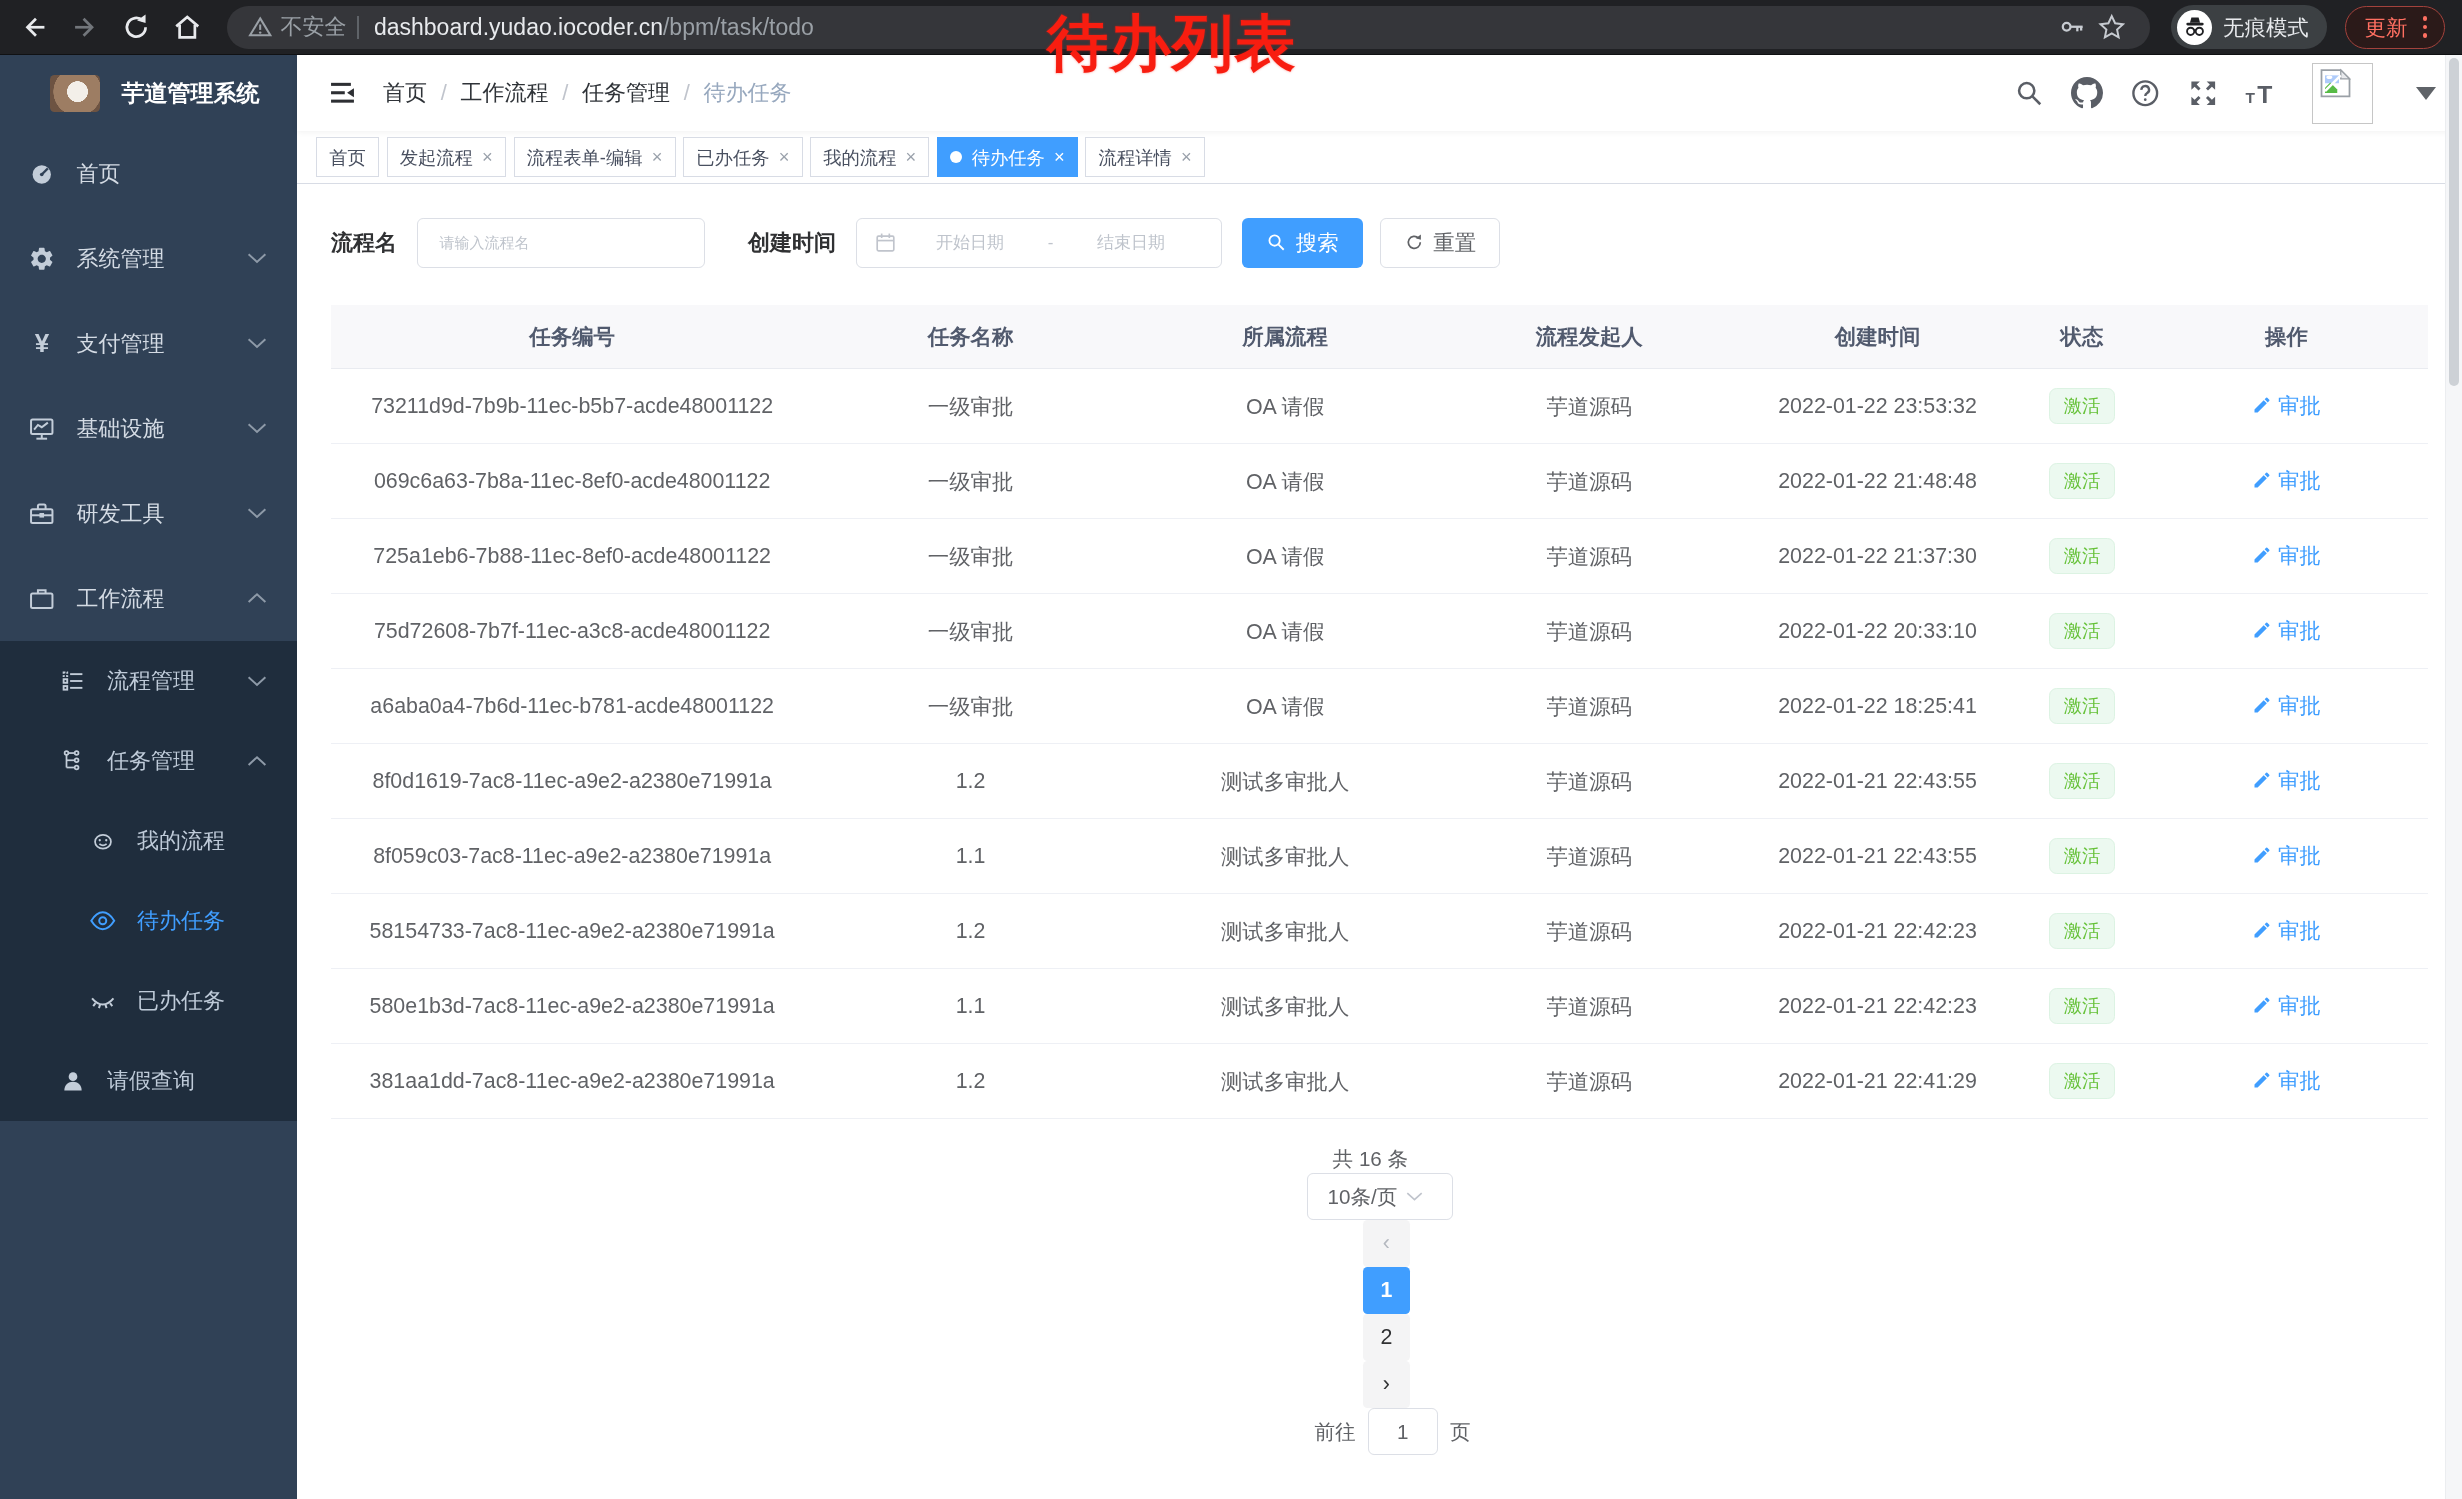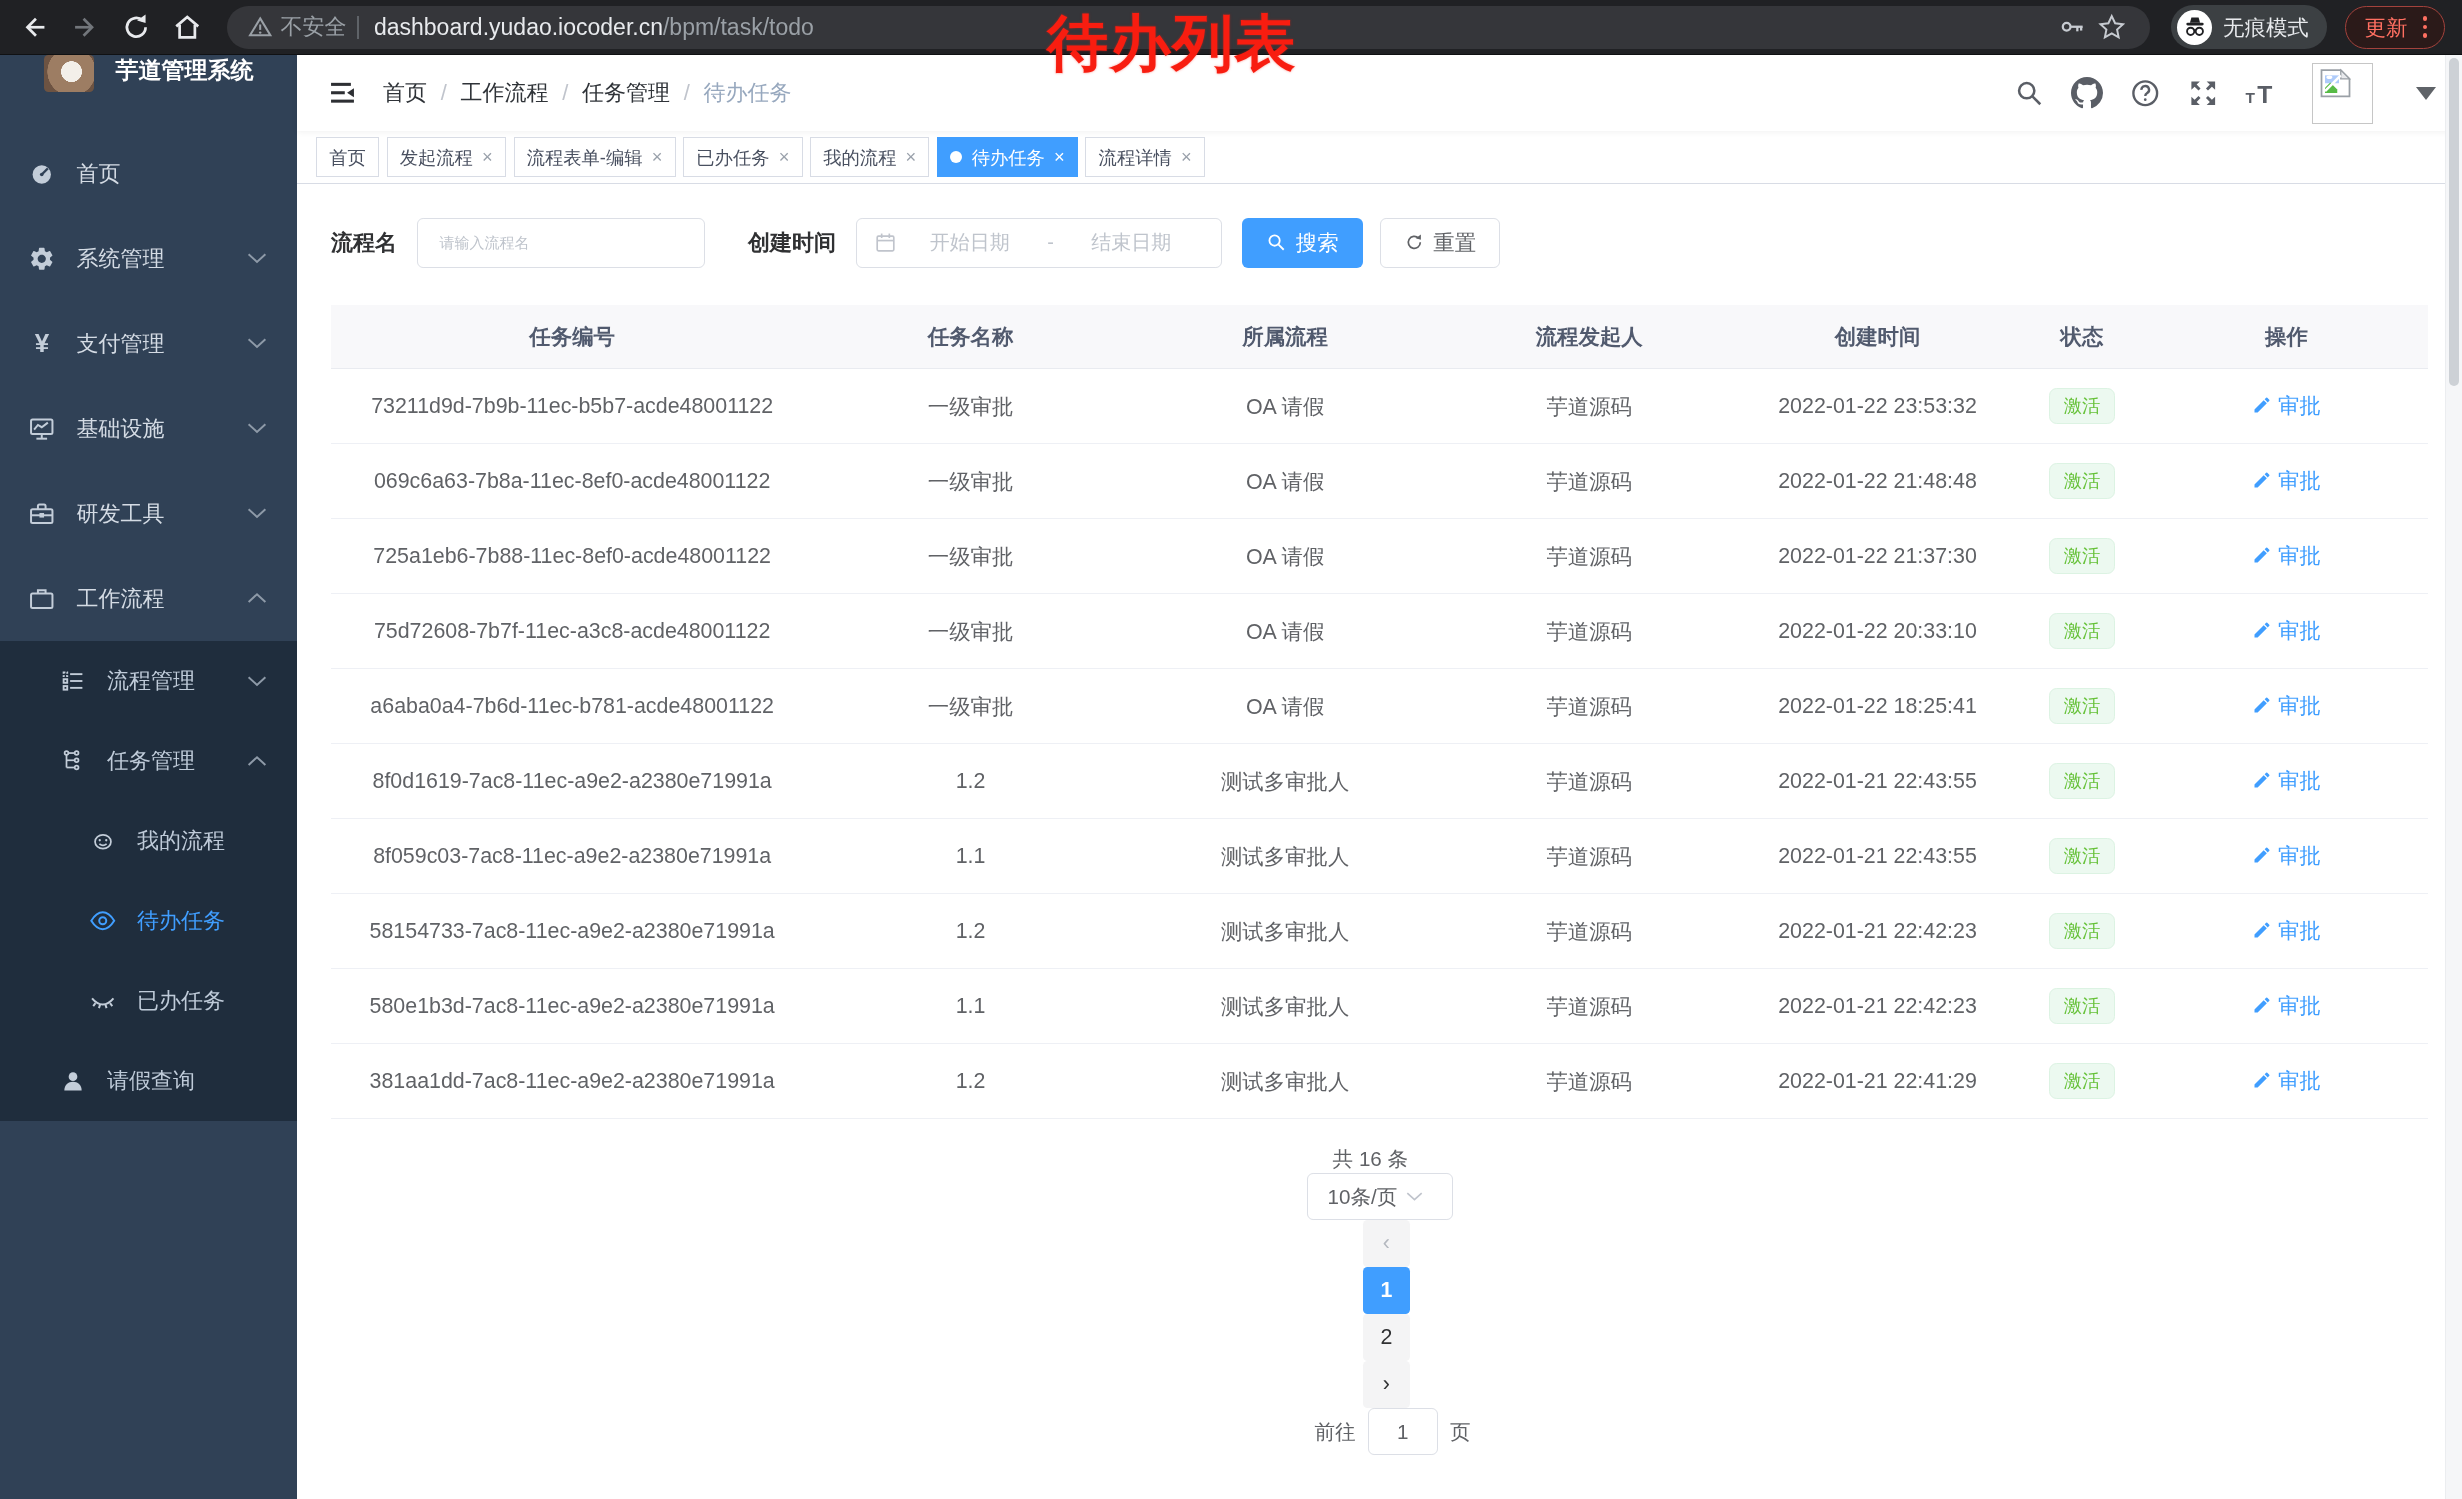--- a/index.html
+++ b/index.html
@@ -22,21 +22,21 @@
   .update-pill { height:43px; border:1.5px solid #a3423c; background:#2b1a19; border-radius:21.4px; display:flex; align-items:center; padding:0 12.2px 0 18.3px; margin-left:18.3px; flex:0 0 auto; }
   .update-label { color:#ff6f61; font-size:21.4px; margin-right:10.7px; }
   .dots { display:flex; flex-direction:column; gap:3.8px; padding:0 4.6px; }
   .dots i { width:4.6px; height:4.6px; border-radius:50%; background:#ff6f61; }
 
   
   .annotation { position:absolute; left:1047px; top:3px; font-size:61px; font-weight:700; color:#f81d10; z-index:99; letter-spacing:1.5px; text-shadow:0 0 2.3px rgba(248,29,16,.55); pointer-events:none; }
 
   
   .sidebar { position:absolute; left:0; top:55px; width:297px; bottom:0; background:#304156; overflow:hidden; }
-  .logo-row { height:76px; display:flex; padding-left:44px; }
+  .logo-row { height:76px; display:flex; align-items:center; padding-left:44px;margin-left:6px; }
   .logo-img { width:50px; height:37px; border-radius:4.6px; background:radial-gradient(circle at 55% 45%, #f3efe9 0 30%, #9d7d63 31% 70%, #6d5342 71%); flex:0 0 auto; }
   .logo-title { color:#ffffff; font-size:23px; font-weight:700; margin-left:21.4px; white-space:nowrap; }
   .menu-item { display:flex; align-items:center; height:85px; color:#d4dbe4; font-size:22px; cursor:pointer; position:relative; }
   .menu-item .mi-icon { width:29px; display:flex; justify-content:center; color:#c3cdd9; flex:0 0 auto; }
   .menu-item .mi-label { margin-left:20px; white-space:nowrap; }
   .menu-item .chev { position:absolute; right:30.5px; color:#8e9aa8; }
   .l1 { padding-left:27.5px; }
   .submenu { background:#1f2d3d; }
   .submenu .menu-item { height:80px; color:#bfcbd9; }
   .l2 { padding-left:58px; }
@@ -65,21 +65,21 @@
   .tab .dot { width:12.2px; height:12.2px; border-radius:50%; background:#fff; margin-right:9.2px; }
 
   .content { padding:30.5px 34px 0 34px; }
 
   
   .filter-row { display:flex; align-items:center; margin-top:3.1px; }
   .f-label { font-size:22px; font-weight:700; color:#303133; margin-right:20px; white-space:nowrap; }
   .f-input { width:288px; height:50px; border:1.5px solid #dcdfe6; border-radius:6.1px; font-size:15px; color:#606266; padding:0 21.4px; outline:none; font-family:inherit; }
   .f-input::placeholder { color:#bfc4cc; }
   .gap56 { width:43px; }
-  .daterange { width:366px; height:50px; border:1.5px solid #dcdfe6; border-radius:6.1px; display:flex; align-items:center; padding:0 17px; color:#bfc4cc; font-size:20px; }
+  .daterange { width:366px; height:50px; border:1.5px solid #dcdfe6; border-radius:6.1px; display:flex; align-items:center; padding:0 17px; color:#bfc4cc; font-size:17px; }
   .daterange .ph { flex:1; text-align:center; white-space:nowrap; }
   .daterange .dash { margin:0 4.6px; color:#bfc4cc; }
   .btn { height:50px; display:inline-flex; align-items:center; border-radius:6.1px; font-size:21.4px; padding:16px 23px; cursor:pointer; border:1.5px solid transparent; }
   .btn svg { margin-right:9.2px; }
   .btn-primary { background:#409eff; color:#fff; margin-left:20px; }
   .btn-plain { background:#fff; border-color:#dcdfe6; color:#606266; margin-left:17px; }
 
   
   table.grid { width:100%; border-collapse:collapse; table-layout:fixed; margin-top:37px; }
   .grid th { height:64px; background:#f8f8fa; color:#515a6e; font-size:21.4px; font-weight:700; border-bottom:1.5px solid #e9ebf0; text-align:center; }

